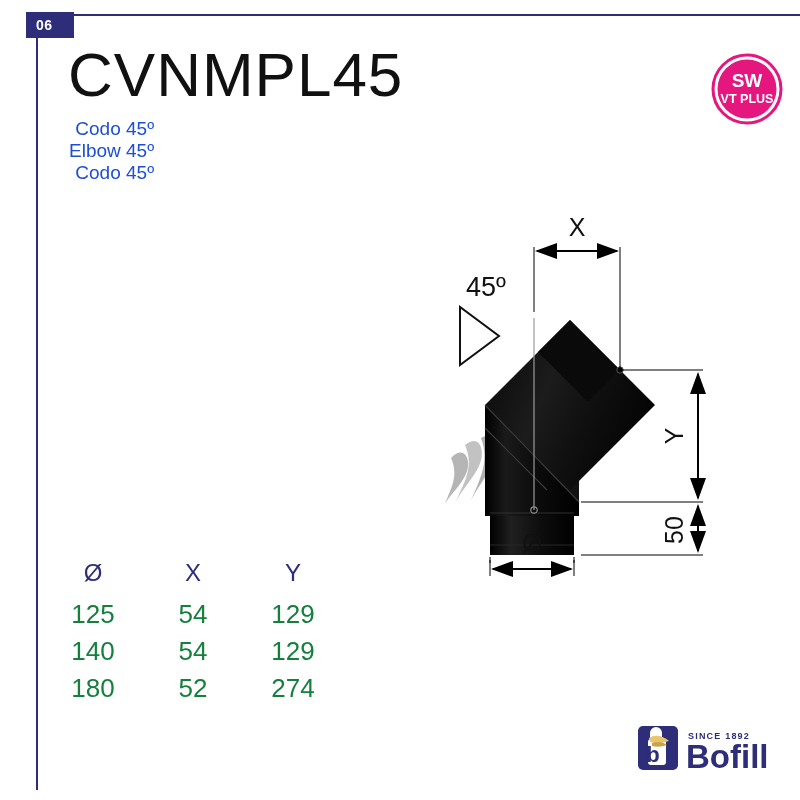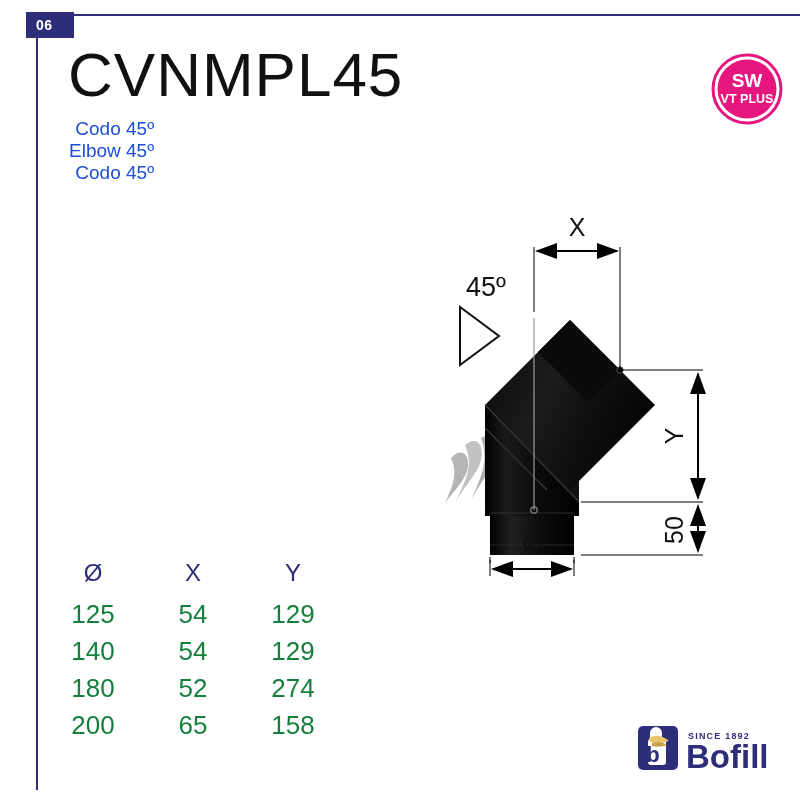--- a/index.html
+++ b/index.html
@@ -285,27 +285,20 @@
         <td class="colgap"></td>
         <td>129</td>
       </tr>
       <tr>
         <td>180</td>
         <td class="colgap"></td>
         <td>52</td>
         <td class="colgap"></td>
         <td>274</td>
       </tr>
-      <tr>
-        <td>200</td>
-        <td class="colgap"></td>
-        <td>65</td>
-        <td class="colgap"></td>
-        <td>158</td>
-      </tr>
     </tbody>
   </table>
 
   <svg id="bofill-logo" viewBox="0 0 160 52">
     <rect x="2" y="4" width="40" height="44" rx="5" fill="#2d2d7a"></rect>
     <path d="M14,11 a6,6 0 0 1 12,0 l0,6 l-12,0 z" fill="#ffffff"></path>
     <rect x="12" y="17" width="18" height="26" rx="3" fill="#ffffff"></rect>
     <path d="M13,16 C20,12 27,14 33,19 C27,21 20,22 14,20 Z" fill="#e8c46a"></path>
     <path d="M16,21 C22,19 27,20 31,23 C26,25 20,25 16,24 Z" fill="#c9a24e"></path>
     <text x="17" y="40" text-anchor="middle" font-family="Liberation Sans, sans-serif" font-size="22" font-weight="bold" fill="#2d2d7a">b</text>

